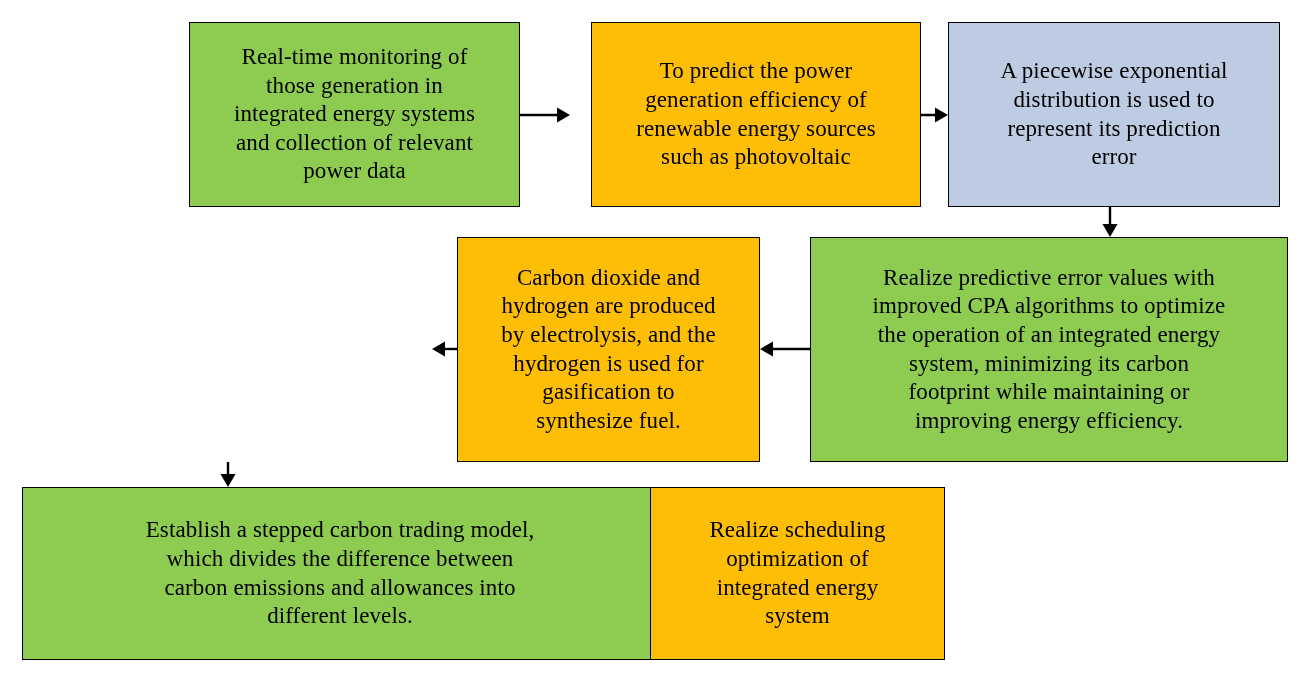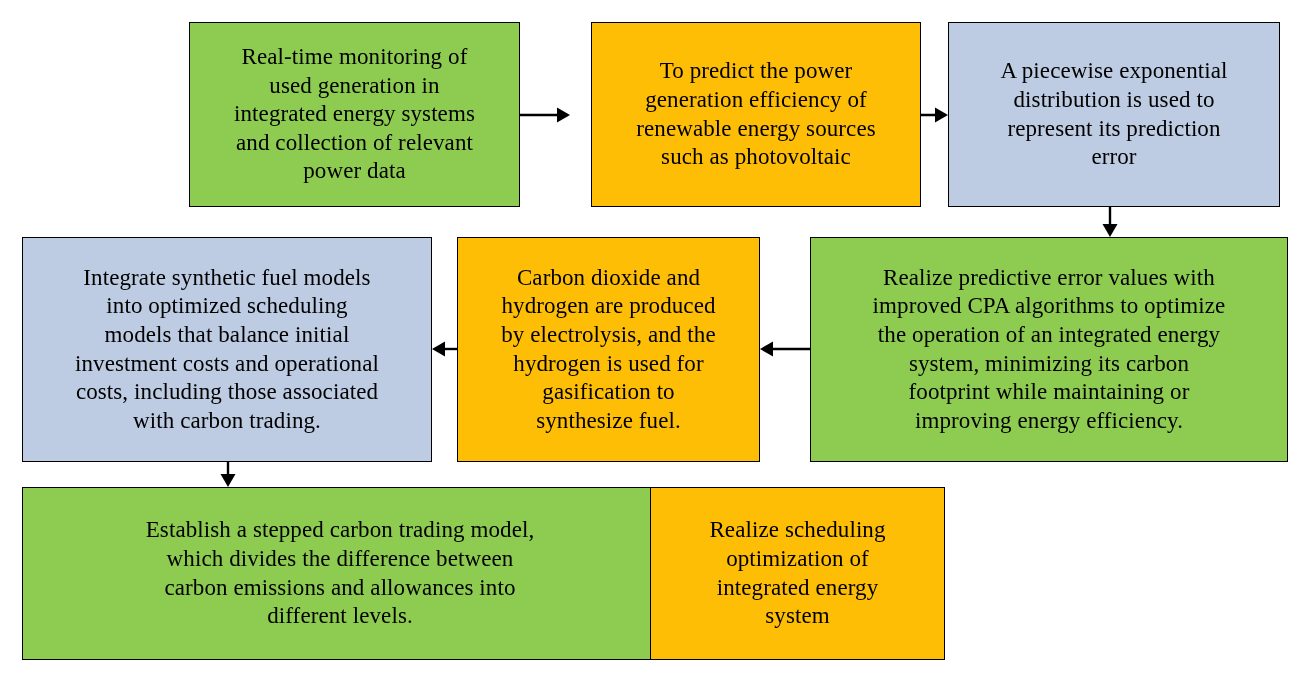--- a/index.html
+++ b/index.html
@@ -83,21 +83,21 @@
       </svg>
     </div>
     <div class="edge" style="left: 538px; top: 564px; width: 126px; height: 28px;">
       <svg width="126" height="28" viewBox="0 0 126 28">
         <line x1="14" y1="14" x2="100" y2="14" stroke="#000000" stroke-width="2.4"></line>
         <polygon points="112,14 99,6.5 99,21.5" fill="#000000"></polygon>
       </svg>
     </div>
     <div class="node" style="left: 189px; top: 22px; width: 331px; height: 185px; background: rgb(141, 204, 81); font-size: 23px; border-color: rgb(0, 0, 0);">
       <span class="node-text">Real-time monitoring of
-used generation in
+those generation in
 integrated energy systems
 and collection of relevant
 power data</span>
     </div>
     <div class="node" style="left: 570px; top: 22px; width: 330px; height: 185px; background: rgb(255, 190, 6); font-size: 23px; border-color: rgb(0, 0, 0); margin-left: 21px;">
       <span class="node-text">To predict the power
 generation efficiency of
 renewable energy sources
 such as photovoltaic</span>
     </div>
@@ -116,28 +116,20 @@
 improving energy efficiency.</span>
     </div>
     <div class="node" style="left: 457px; top: 237px; width: 303px; height: 225px; background: rgb(255, 190, 6); font-size: 23px; border-color: rgb(0, 0, 0); text-align: center;">
       <span class="node-text">Carbon dioxide and
 hydrogen are produced
 by electrolysis, and the
 hydrogen is used for
 gasification to
 synthesize fuel.</span>
     </div>
-    <div class="node" style="left: 22px; top: 237px; width: 410px; height: 225px; background: rgb(189, 204, 226); font-size: 23px; border-color: rgb(0, 0, 0);">
-      <span class="node-text">Integrate synthetic fuel models
-into optimized scheduling
-models that balance initial
-investment costs and operational
-costs, including those associated
-with carbon trading.</span>
-    </div>
     <div class="node" style="left: 22px; top: 487px; width: 636px; height: 173px; background: rgb(141, 204, 81); font-size: 23px; border-color: rgb(0, 0, 0);">
       <span class="node-text">Establish a stepped carbon trading model,
 which divides the difference between
 carbon emissions and allowances into
 different levels.</span>
     </div>
     <div class="node" style="left: 650px; top: 487px; width: 295px; height: 173px; background: rgb(255, 190, 6); font-size: 23px; border-color: rgb(0, 0, 0); text-align: center;">
       <span class="node-text">Realize scheduling
 optimization of
 integrated energy

